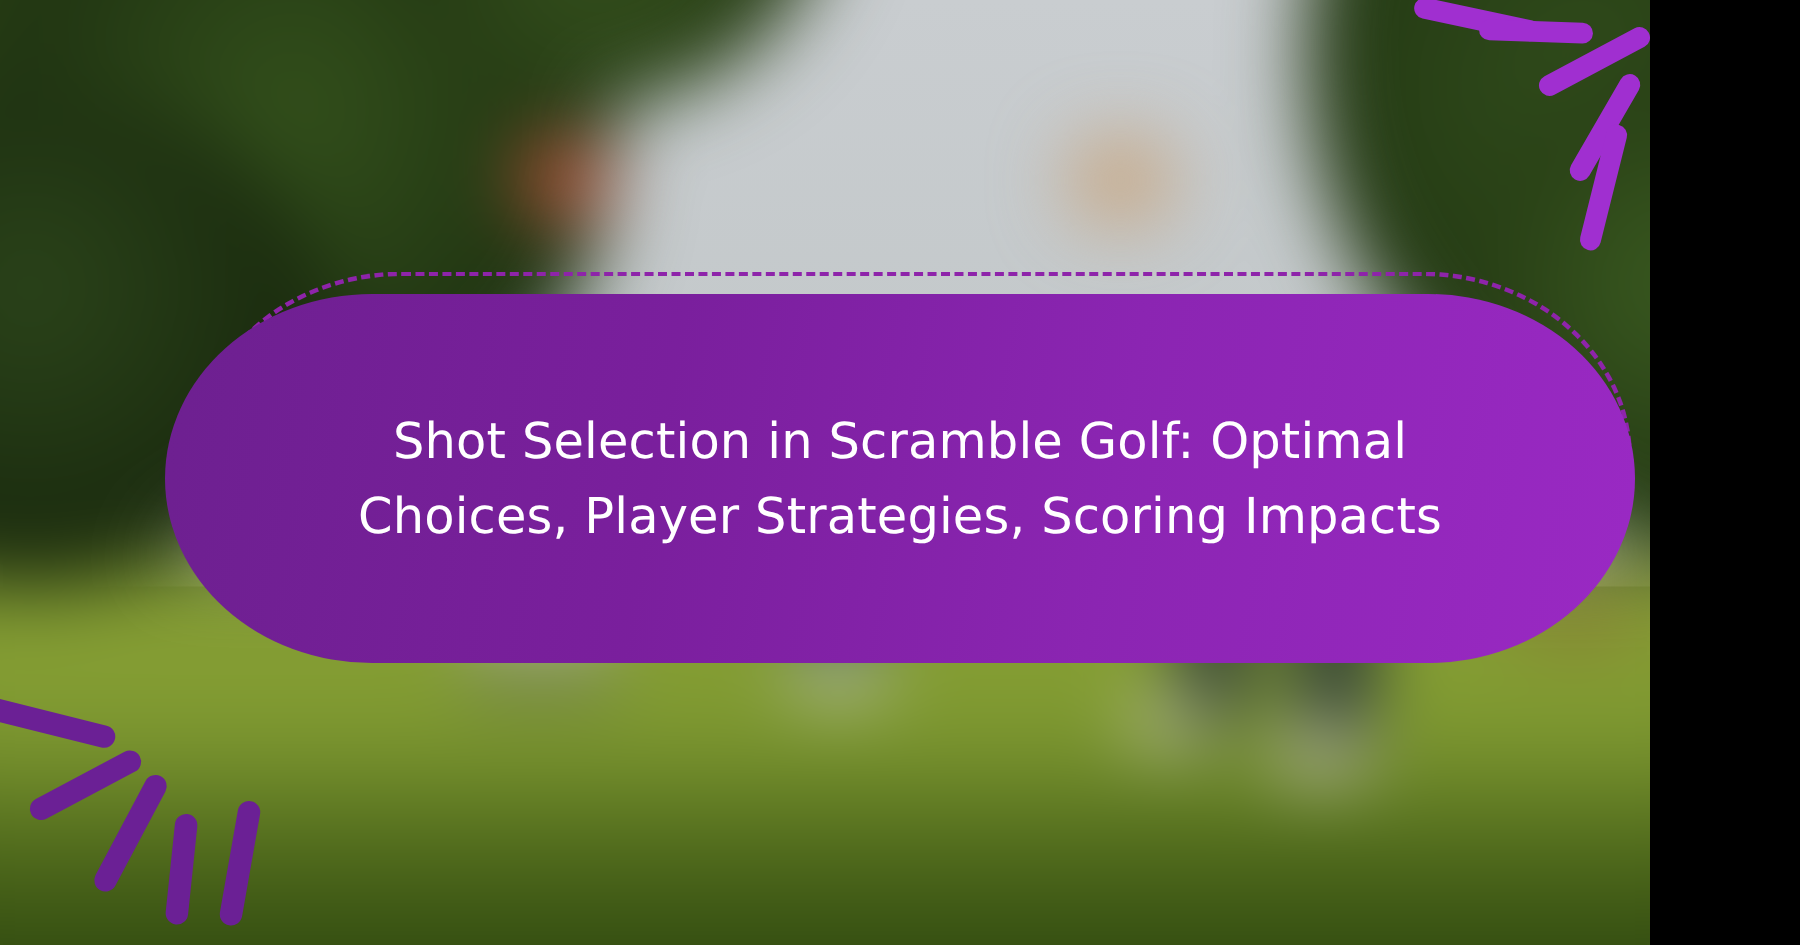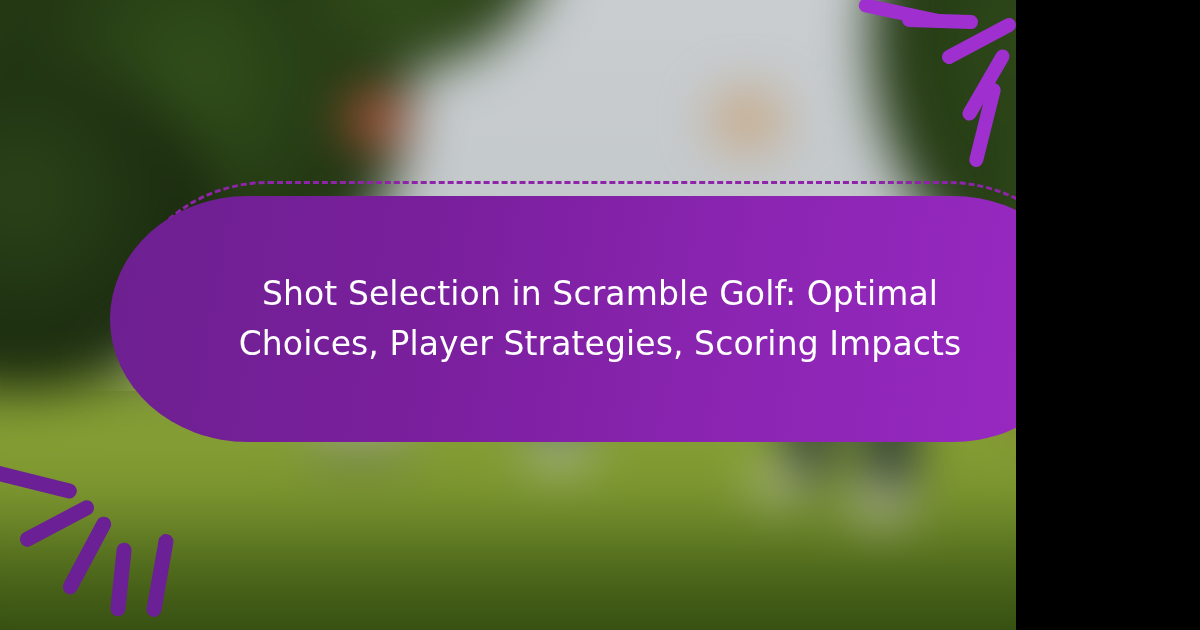--- a/index.html
+++ b/index.html
@@ -3,21 +3,21 @@
 <meta charset="utf-8">
 <title>Shot Selection in Scramble Golf</title>
 <style>
   html, body {
     margin: 0;
     padding: 0;
     background: #000;
   }
   .canvas {
     position: relative;
-    width: 1016px;
+    width: 1100px;
     height: 630px;
     overflow: hidden;
     font-family: "DejaVu Sans", "Liberation Sans", sans-serif;
     background: #6f7d6a;
   }
 
   
   .bg {
     position: absolute;
     inset: 0;

